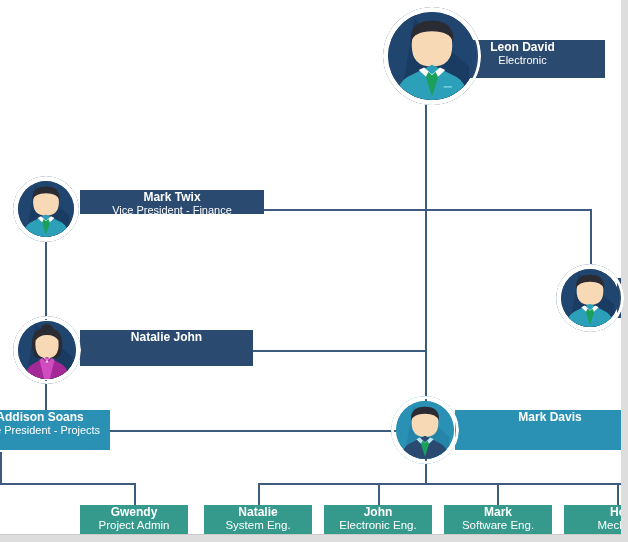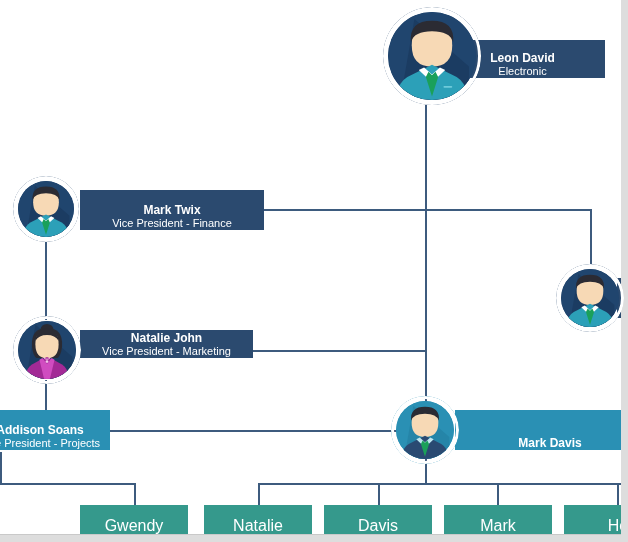--- a/index.html
+++ b/index.html
@@ -24,32 +24,32 @@
   
   .line{position:absolute;background:#3d5b7e;}
   .line.v{width:2px;}
   .line.h{height:2px;}
 
   
   .label-box{
     position:absolute;
     box-sizing:border-box;
     display:flex;flex-direction:column;
-    align-items:center;justify-content:flex-end;
+    align-items:center;justify-content:flex-start;
     color:#ffffff;
     text-align:center;
     line-height:1.18;
   }
   .label-box .nm{font-size:12px;font-weight:bold;white-space:nowrap;}
   .label-box .tt{font-size:11px;font-weight:normal;white-space:nowrap;}
   .navy{background:#2b4a6f;}
   .teal{background:#2a90b4;}
   .green{background:#35998c;}
 
-  .leaf .nm{font-size:16px;font-weight:normal;}
+  .leaf .nm{font-size:12px;font-weight:bold;}
   .leaf .tt{font-size:11.5px;}
 
   
   .avatar{
     position:absolute;
     border-radius:50%;
     box-sizing:border-box;
     overflow:hidden;
   }
   .avatar .ring{
@@ -122,43 +122,42 @@
         <path d="M26 34 q-2 -24 24 -24 q26 0 24 24 q-4 -12 -24 -12 q-20 0 -24 12Z" fill="#2b2b33"></path>
         <path d="M50 60 l-12 6 l-16 8 q-10 6 -12 20 l0 8 l80 0 l0 -8 q-2 -14 -12 -20 l-16 -8Z" fill="#2ca0b8"></path>
         <path d="M41 63 l9 8 l9 -8 l6 3 l-15 14 l-15 -14Z" fill="#ffffff"></path>
         <path d="M46 68 l4 4 l4 -4 l3 6 l-7 22 l-7 -22Z" fill="#1aa05a"></path>
         <rect x="63" y="84" width="10" height="2" rx="1" fill="#7fd4e2" opacity="0.8"></rect>
       </svg>
     </div>
     <div class="ring"></div>
   </div>
 
-  <div class="label-box navy" style="left:80px;top:190px;width:184px;height:40px;">
+  <div class="label-box navy" style="left:80px;top:190px;width:184px;height:24px;">
     <div class="nm">Mark Twix</div>
     <div class="tt">Vice President - Finance</div>
   </div>
   <div class="avatar" style="left:13px;top:176px;width:66px;height:66px;">
     <div class="outer"></div>
     <div class="disc navy-disc">
       <svg viewBox="0 0 100 100" preserveAspectRatio="xMidYMid slice">
         <circle cx="50" cy="50" r="50" fill="#20456e"></circle>
         <path d="M30 8 L92 62 L92 100 L14 100 Z" fill="#1b3c62"></path>
         <path d="M27 38 q0 -26 23 -26 q23 0 23 26 q0 24 -23 24 q-23 0 -23 -24Z" fill="#f7d9b5"></path>
         <path d="M26 34 q-2 -24 24 -24 q26 0 24 24 q-4 -12 -24 -12 q-20 0 -24 12Z" fill="#2b2b33"></path>
         <path d="M50 60 l-12 6 l-16 8 q-10 6 -12 20 l0 8 l80 0 l0 -8 q-2 -14 -12 -20 l-16 -8Z" fill="#2ca0b8"></path>
         <path d="M41 63 l9 8 l9 -8 l6 3 l-15 14 l-15 -14Z" fill="#ffffff"></path>
         <path d="M46 68 l4 4 l4 -4 l3 6 l-7 22 l-7 -22Z" fill="#1aa05a"></path>
       </svg>
     </div>
     <div class="ring"></div>
   </div>
 
-  <div class="label-box navy" style="left:80px;top:330px;width:173px;height:28px;">
+  <div class="label-box navy" style="left:80px;top:330px;width:173px;height:36px;">
     <div class="nm">Natalie John</div>
-    <div class="tt">Vice President - Marketing</div>
   </div>
   <div class="avatar" style="left:13px;top:316px;width:68px;height:68px;">
     <div class="outer"></div>
     <div class="disc navy-disc">
       <svg viewBox="0 0 100 100" preserveAspectRatio="xMidYMid slice">
         <circle cx="50" cy="50" r="50" fill="#20456e"></circle>
         <path d="M30 6 L94 62 L94 100 L14 100 Z" fill="#1b3c62"></path>
         <ellipse cx="50" cy="14" rx="11" ry="9" fill="#2b2b33"></ellipse>
         <path d="M24 44 q-2 -32 26 -32 q28 0 26 32 q-2 16 -8 20 l-36 0 q-6 -4 -8 -20Z" fill="#2b2b33"></path>
         <path d="M30 40 q0 -24 20 -24 q20 0 20 24 q0 24 -20 24 q-20 0 -20 -24Z" fill="#f7d9b5"></path>
@@ -220,21 +219,21 @@
     <div class="nm">Gwendy</div>
     <div class="tt">Project Admin</div>
   </div>
 
   <div class="label-box green leaf" style="left:204px;top:505px;width:108px;height:44px;">
     <div class="nm">Natalie</div>
     <div class="tt">System Eng.</div>
   </div>
 
   <div class="label-box green leaf" style="left:324px;top:505px;width:108px;height:44px;">
-    <div class="nm">Davis</div>
+    <div class="nm">John</div>
     <div class="tt">Electronic Eng.</div>
   </div>
 
   <div class="label-box green leaf" style="left:444px;top:505px;width:108px;height:44px;">
     <div class="nm">Mark</div>
     <div class="tt">Software Eng.</div>
   </div>
 
   <div class="label-box green leaf" style="left:564px;top:505px;width:108px;height:44px;">
     <div class="nm">Ho</div>

